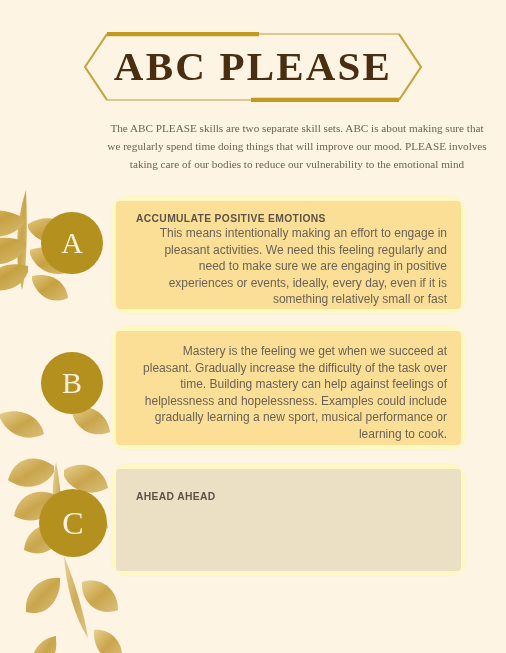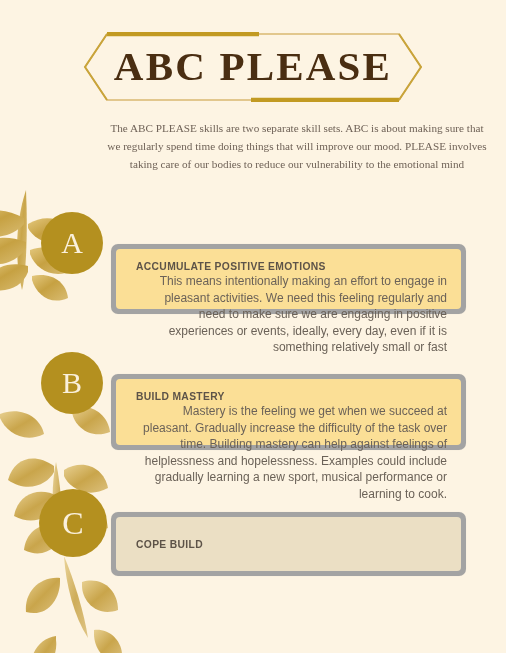--- a/index.html
+++ b/index.html
@@ -39,23 +39,22 @@
   }
 
   
   .card-row{position:absolute;left:0;width:506px;}
   #row-a{top:196px;height:118px;}
   #row-b{top:326px;height:124px;}
   #row-c{top:464px;height:112px;}
 
   .card-frame{
     position:absolute;left:111px;right:40px;top:0;bottom:0;
-    background:#a3a3a3;border-radius:7px;
+    background:#fef9c3;border-radius:17px;
     box-shadow:0 0 0 0.5px rgba(0,0,0,0.025);
-    margin-top:48px;
   }
   .card{
     position:absolute;left:5px;right:5px;top:5px;bottom:5px;
     border-radius:4px;
     padding:12px 14px 10px 20px;
     box-sizing:border-box;
   }
   .card.yellow{background:#FBDF96;}
   .card.beige{background:#EBDFC4;}
 
@@ -163,29 +162,28 @@
         <div class="card-title">ACCUMULATE POSITIVE EMOTIONS</div>
         <p class="card-body">This means intentionally making an effort to engage in pleasant activities. We need this feeling regularly and need to make sure we are engaging in positive experiences or events, ideally, every day, even if it is something relatively small or fast</p>
       </div>
     </div>
   </div>
   <div class="badge" id="badge-a">A</div>
 
   <div class="card-row" id="row-b">
     <div class="card-frame">
       <div class="card yellow">
-        <div class="card-title">BUILD MASTERY</div>
         <p class="card-body">Mastery is the feeling we get when we succeed at pleasant. Gradually increase the difficulty of the task over time. Building mastery can help against feelings of helplessness and hopelessness. Examples could include gradually learning a new sport, musical performance or learning to cook.</p>
       </div>
     </div>
   </div>
   <div class="badge" id="badge-b">B</div>
 
   <div class="card-row" id="row-c">
     <div class="card-frame">
       <div class="card beige">
-        <div class="card-title">COPE BUILD</div>
+        <div class="card-title">AHEAD AHEAD</div>
       </div>
     </div>
   </div>
   <div class="badge" id="badge-c">C</div>
 
 </div>
 
 </body></html>

